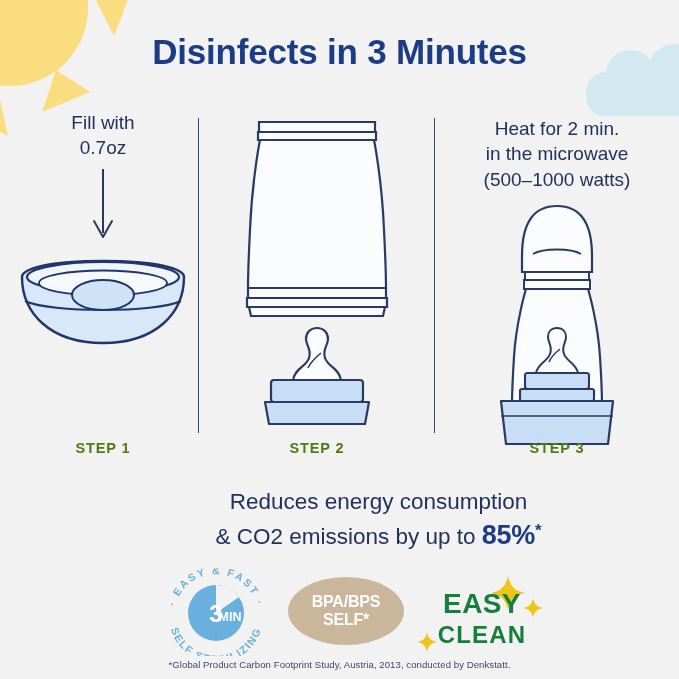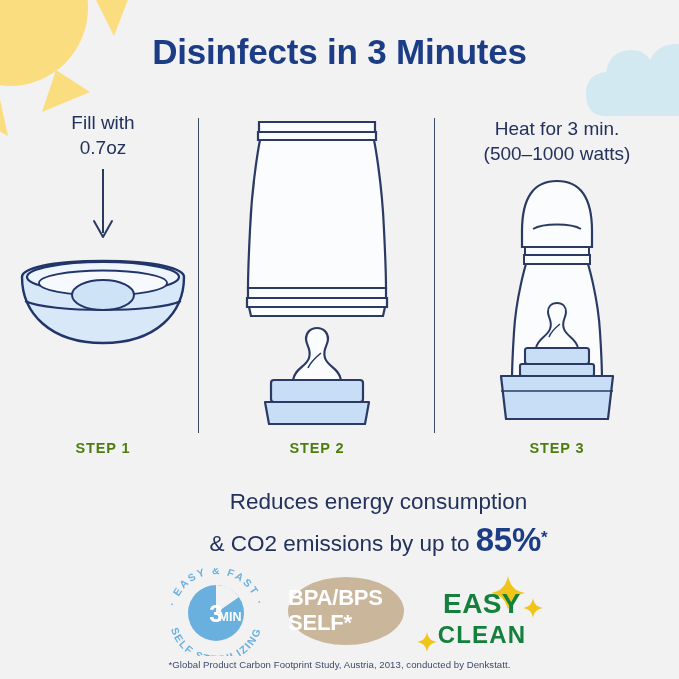--- a/index.html
+++ b/index.html
@@ -105,21 +105,21 @@
     left: 0;
     top: 486px;
     width: 679px;
     text-align: center;
     font-size: 22.5px;
     line-height: 1.38;
     color: #22325c;
     padding-left: 39px;
   }
   .claim .big {
-    font-size: 33px;
+    font-size: 27px;
     font-weight: bold;
     color: #1c3d86;
     letter-spacing: -0.3px;
   }
   .claim .star {
     font-size: 17px;
     vertical-align: super;
     font-weight: bold;
     color: #1c3d86;
   }
@@ -136,24 +136,24 @@
   .badge-3min  { left: 157px; top: 2px;  width: 118px; height: 88px; }
   .badge-bpa   { left: 288px; top: 11px; width: 116px; height: 68px; }
   .badge-clean { left: 416px; top: 2px;  width: 132px; height: 88px; }
 
   .bpa-oval {
     width: 116px; height: 68px;
     border-radius: 50%;
     background: #c9b69b;
     display: flex;
     flex-direction: column;
-    align-items: flex-start;
+    align-items: center;
     justify-content: center;
     color: #ffffff;
-    font-size: 22px;
+    font-size: 16px;
     font-weight: bold;
     line-height: 1.12;
     letter-spacing: -0.2px;
   }
 
   .clean-text {
     position: absolute;
     left: 0; top: 22px;
     width: 132px;
     text-align: center;
@@ -251,21 +251,22 @@
         <g transform="translate(0,-1)">
           <path d="M48,327 L182,327 L176,372 L54,372 Z" fill="#c7def6" stroke="#2a3a64" stroke-width="2.2" stroke-linejoin="round"></path>
         </g>
       </svg>
     </div>
   </div>
   <div class="step-label sl-2">STEP 2</div>
 
   <div class="col col-3">
     <div class="caption cap-3">
-      <div>Heat for 3 min.</div>
+      <div>Heat for 2 min.</div>
+      <div>in the microwave</div>
       <div>(500–1000 watts)</div>
     </div>
     <div class="art">
       <svg width="238" height="260" viewBox="0 0 238 260">
         <g>
 
           <path d="M84,64 C84,30 96,14 119,14 C142,14 154,30 154,64
                    L154,80 L84,80 Z" fill="#fbfcfe" stroke="#2a3a64" stroke-width="2.2"></path>
           <path d="M95,62 C105,56 133,56 143,62" fill="none" stroke="#2a3a64" stroke-width="1.8"></path>
 

